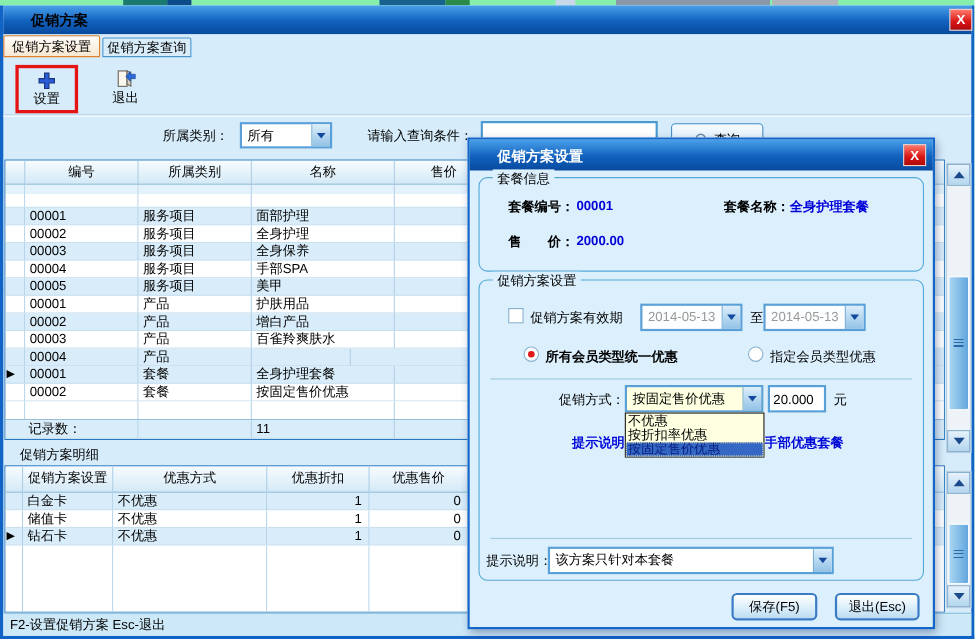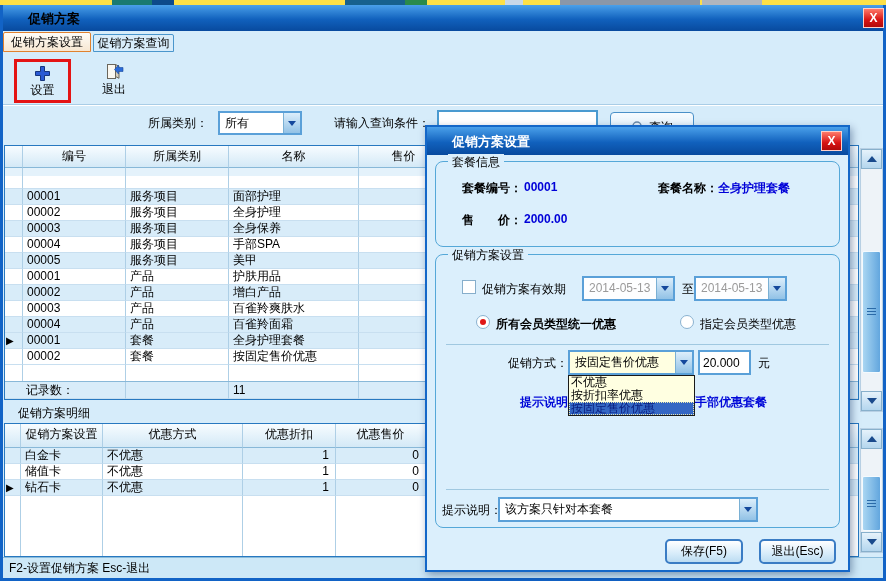--- a/index.html
+++ b/index.html
@@ -1,18 +1,18 @@
 <!DOCTYPE html>
 <html><head>
 <meta charset="utf-8">
 <style>
   * { margin:0; padding:0; box-sizing:border-box; }
   html,body { width:886px; height:581px; }
   body { font-family:"Liberation Sans","DejaVu Sans",sans-serif; font-size:12px; color:#000; }
-  .screen { position:relative; width:886px; height:581px; background:#fde047; overflow:hidden; }
+  .screen { position:relative; width:886px; height:581px; background:#86efac; overflow:hidden; }
   .abs { position:absolute; }
 
   
   .win-bg { left:0; top:5px; width:886px; height:576px; background:#d6ecfa;
             border-left:3px solid #1263c6; border-right:3px solid #1263c6; border-bottom:3px solid #1263c6; }
   .titlebar { left:3px; top:5px; width:880px; height:26px;
               background:linear-gradient(#4aa0ea,#1161bd 55%,#084a9e); }
   .titlebar .ttl { position:absolute; left:25px; top:5px; font-weight:bold; font-size:13px; color:#000; }
   .closebtn { width:21px; height:20px; background:linear-gradient(#ff7a6a,#d81414 60%,#b00a0a);
               border:1px solid #ffd0c8; color:#fff; font-weight:bold; font-size:12px;
@@ -242,21 +242,20 @@
       <div class="cell c1">00003</div>
       <div class="cell c2">产品</div>
       <div class="cell c3">百雀羚爽肤水</div>
       <div class="cell c4"></div>
         <div class="cell cf"></div>
     </div>
     <div class="trow r-blue" style="height:16px;">
       <div class="cell c-mk"></div>
       <div class="cell c1">00004</div>
       <div class="cell c2">产品</div>
-      <div class="cell c3">百雀羚面霜</div>
       <div class="cell c4"></div>
         <div class="cell cf"></div>
     </div>
     <div class="trow r-blue" style="height:16px;">
       <div class="cell c-mk mk">▶</div>
       <div class="cell c1">00001</div>
       <div class="cell c2">套餐</div>
       <div class="cell c3">全身护理套餐</div>
       <div class="cell c4"></div>
         <div class="cell cf"></div>

